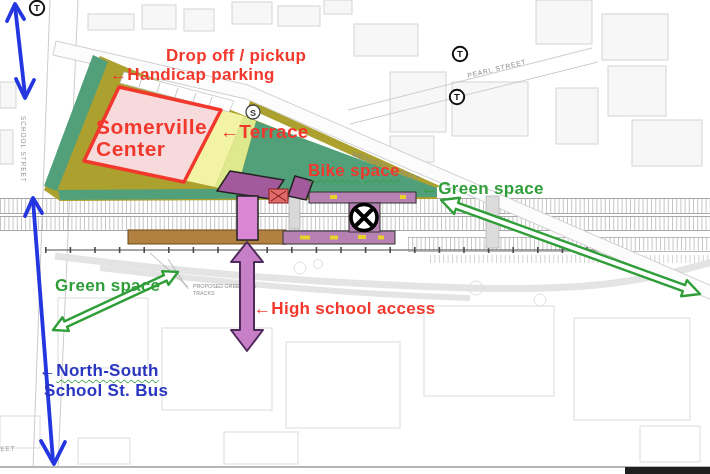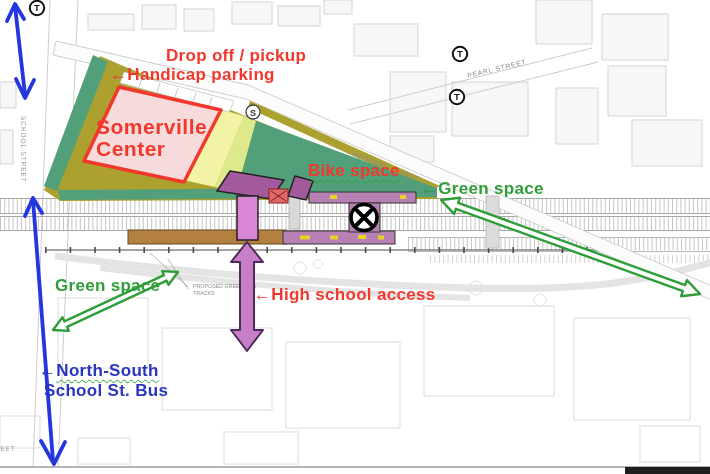--- a/index.html
+++ b/index.html
@@ -196,34 +196,37 @@
 
   <div class="lbl red f21" style="left:96px;top:116px;">
     <div>Somerville</div>
     <div>Center</div>
   </div>
 
   <div class="lbl red f17" style="left:110px;top:66px;">
     <span>←</span><span>Handicap parking</span>
   </div>
 
+  <div class="lbl red f19" style="left:220px;top:122px;">
+    <span>←</span><span>Terrace</span>
+  </div>
 
   <div class="lbl red f17" style="left:308px;top:162px;">
     <span class="wavy">Bike space</span>
   </div>
 
   <div class="lbl grn f17" style="left:421px;top:180px;">
     <span>←</span><span>Green space</span>
   </div>
 
   <div class="lbl grn f17" style="left:55px;top:277px;">
     <span>Green space</span>
   </div>
 
-  <div class="lbl red f17" style="left:254px;top:286px;">
+  <div class="lbl red f17" style="left:254px;top:300px;">
     <span>←</span><span>High school access</span>
   </div>
 
   <div class="lbl blu f17" style="left:39px;top:362px;">
     <span>←</span><span class="wavy">North-South</span>
   </div>
 
   <div class="lbl blu f17" style="left:44px;top:382px;">
     <span>School St. Bus</span>
   </div>

